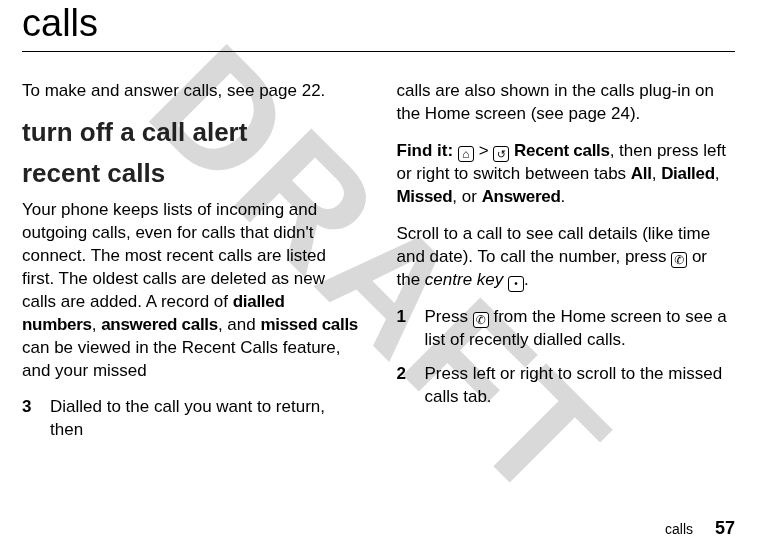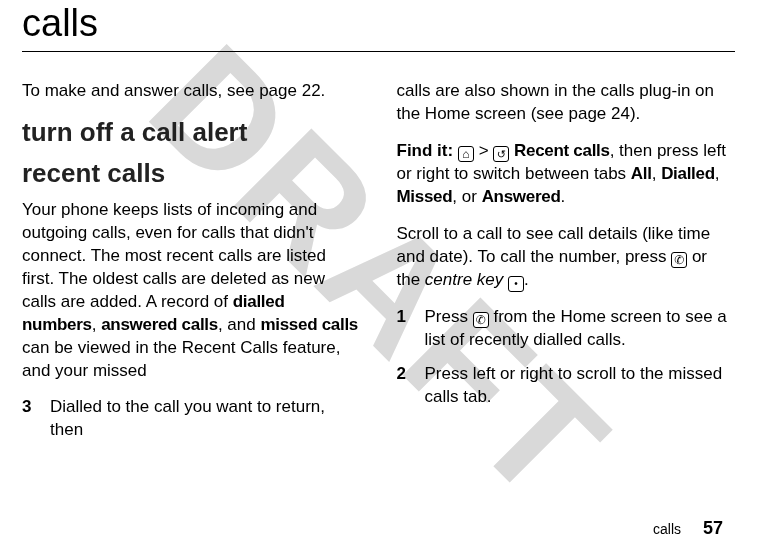--- a/index.html
+++ b/index.html
@@ -26,21 +26,21 @@
     font-size: 10px; line-height: 1; background: #fff;
   }
   .icon.phone::after { content: "✆"; font-size: 12px; }
   .icon.home::after { content: "⌂"; font-size: 12px; }
   .icon.recent::after { content: "↺"; font-size: 11px; }
   .icon.dot::after { content: "•"; font-size: 10px; }
   ol.steps { list-style: none; }
   ol.steps li { display: flex; gap: 14px; font-size: 17px; line-height: 1.35; margin-bottom: 12px; }
   ol.steps li .num { font-weight: 700; min-width: 14px; }
   ol.steps li .txt { flex: 1; }
-  .footer { position: absolute; right: 34px; bottom: 8px; font-size: 14px; }
+  .footer { position: absolute; right: 22px; bottom: 8px; font-size: 14px; }
   .footer .pg { font-weight: 700; font-size: 18px; margin-left: 18px; }
 </style>
 </head>
 <body>
 
 <div class="page">
   <div class="watermark">DRAFT</div>
   <div class="content">
     <h1 class="title">calls</h1>
     <div class="hr"></div>

